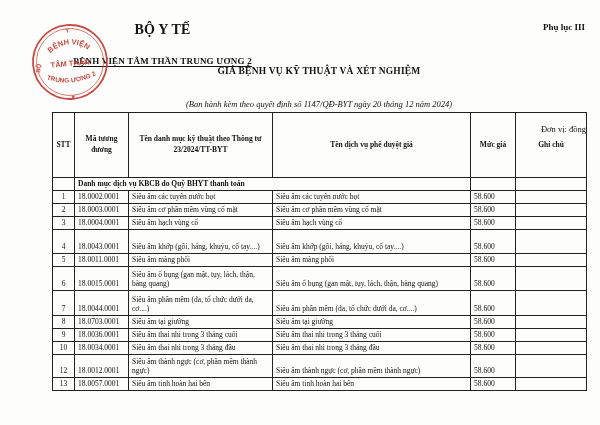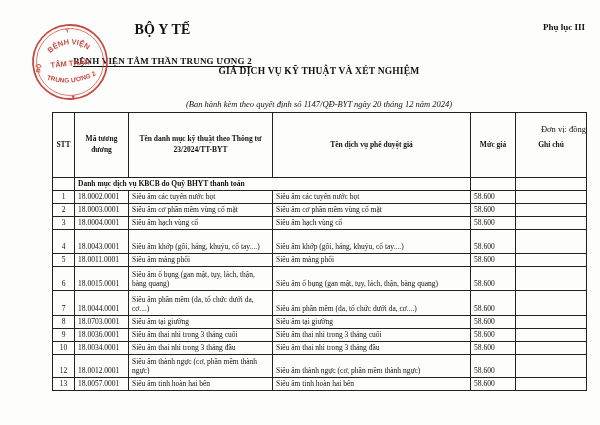--- a/index.html
+++ b/index.html
@@ -58,21 +58,21 @@
       <textPath href="#arcBot" startOffset="50%">TRUNG ƯƠNG 2</textPath>
     </text>
   </svg>
 
   <div class="org-block">
     <div class="ministry">BỘ Y TẾ</div>
     <div class="hospital">BỆNH VIỆN TÂM THẦN TRUNG ƯƠNG 2</div>
   </div>
   <div class="appendix">Phụ lục III</div>
 
-  <div class="doc-title">GIÁ DỊCH VỤ KỸ THUẬT VÀ XÉT NGHIỆM</div>
+  <div class="doc-title">GIÁ BỆNH VỤ KỸ THUẬT VÀ XÉT NGHIỆM</div>
   <div class="doc-subtitle">(Ban hành kèm theo quyết định số 1147/QĐ-BYT ngày 20 tháng 12 năm 2024)</div>
   <div class="unit-label">Đơn vị: đồng</div>
 
   <table class="price-table">
     <colgroup>
       <col style="width:22px">
         <col style="width:54px">
         <col style="width:144px">
       <col style="width:198px">
         <col style="width:45px">

